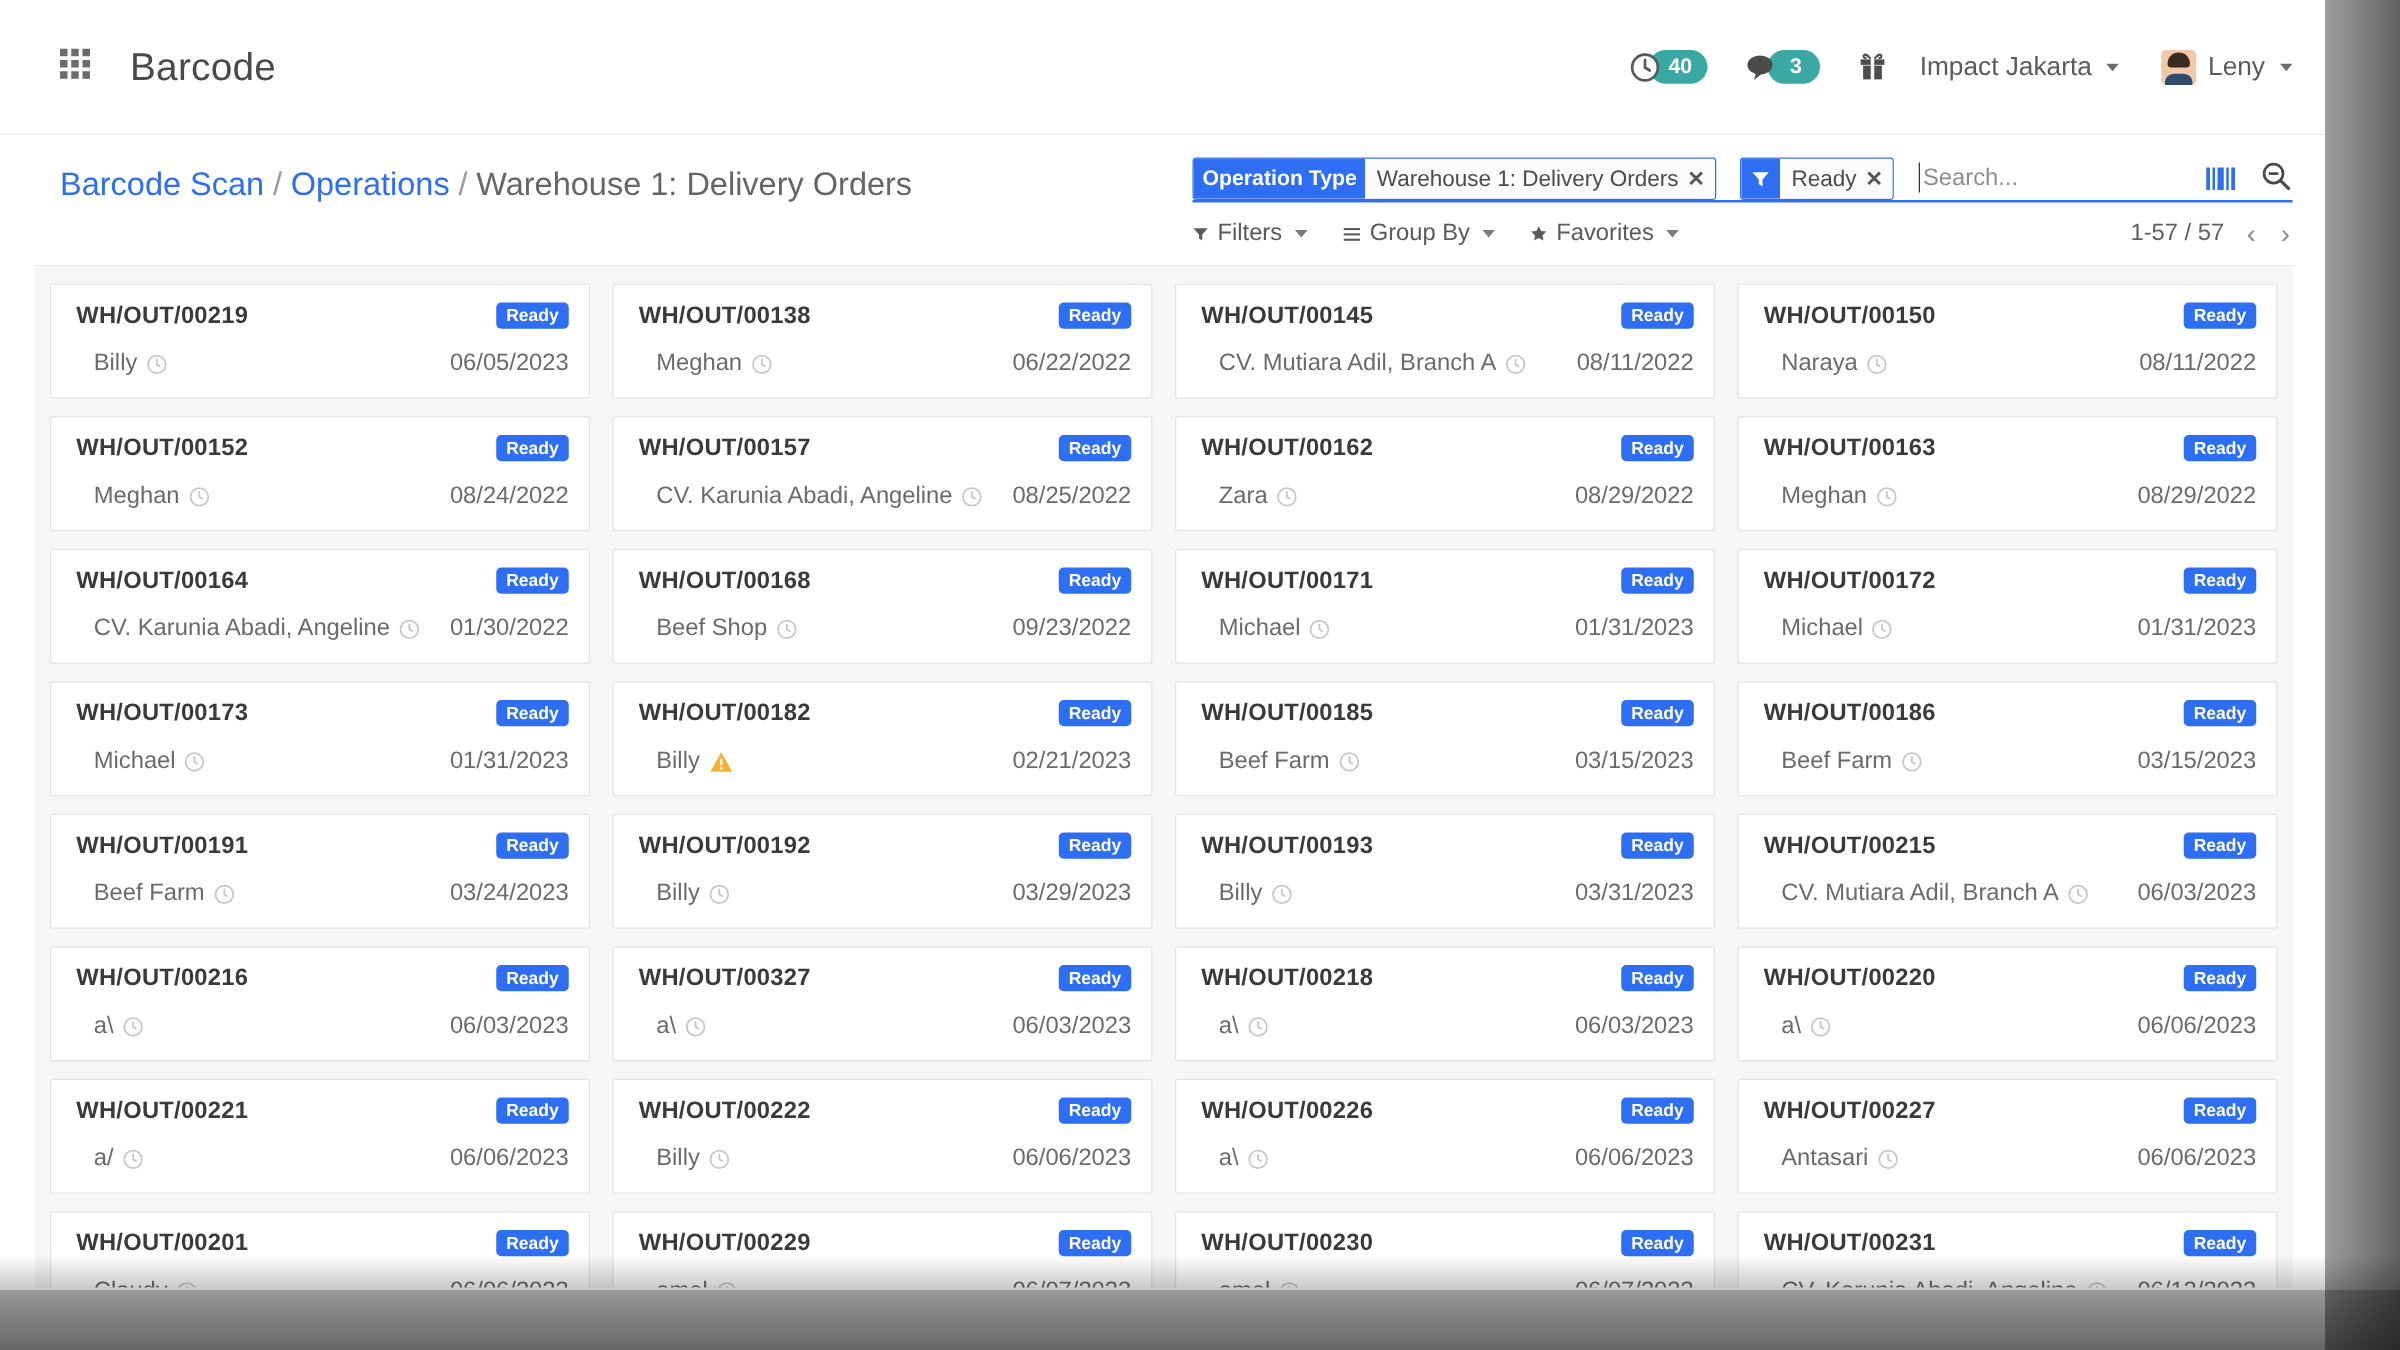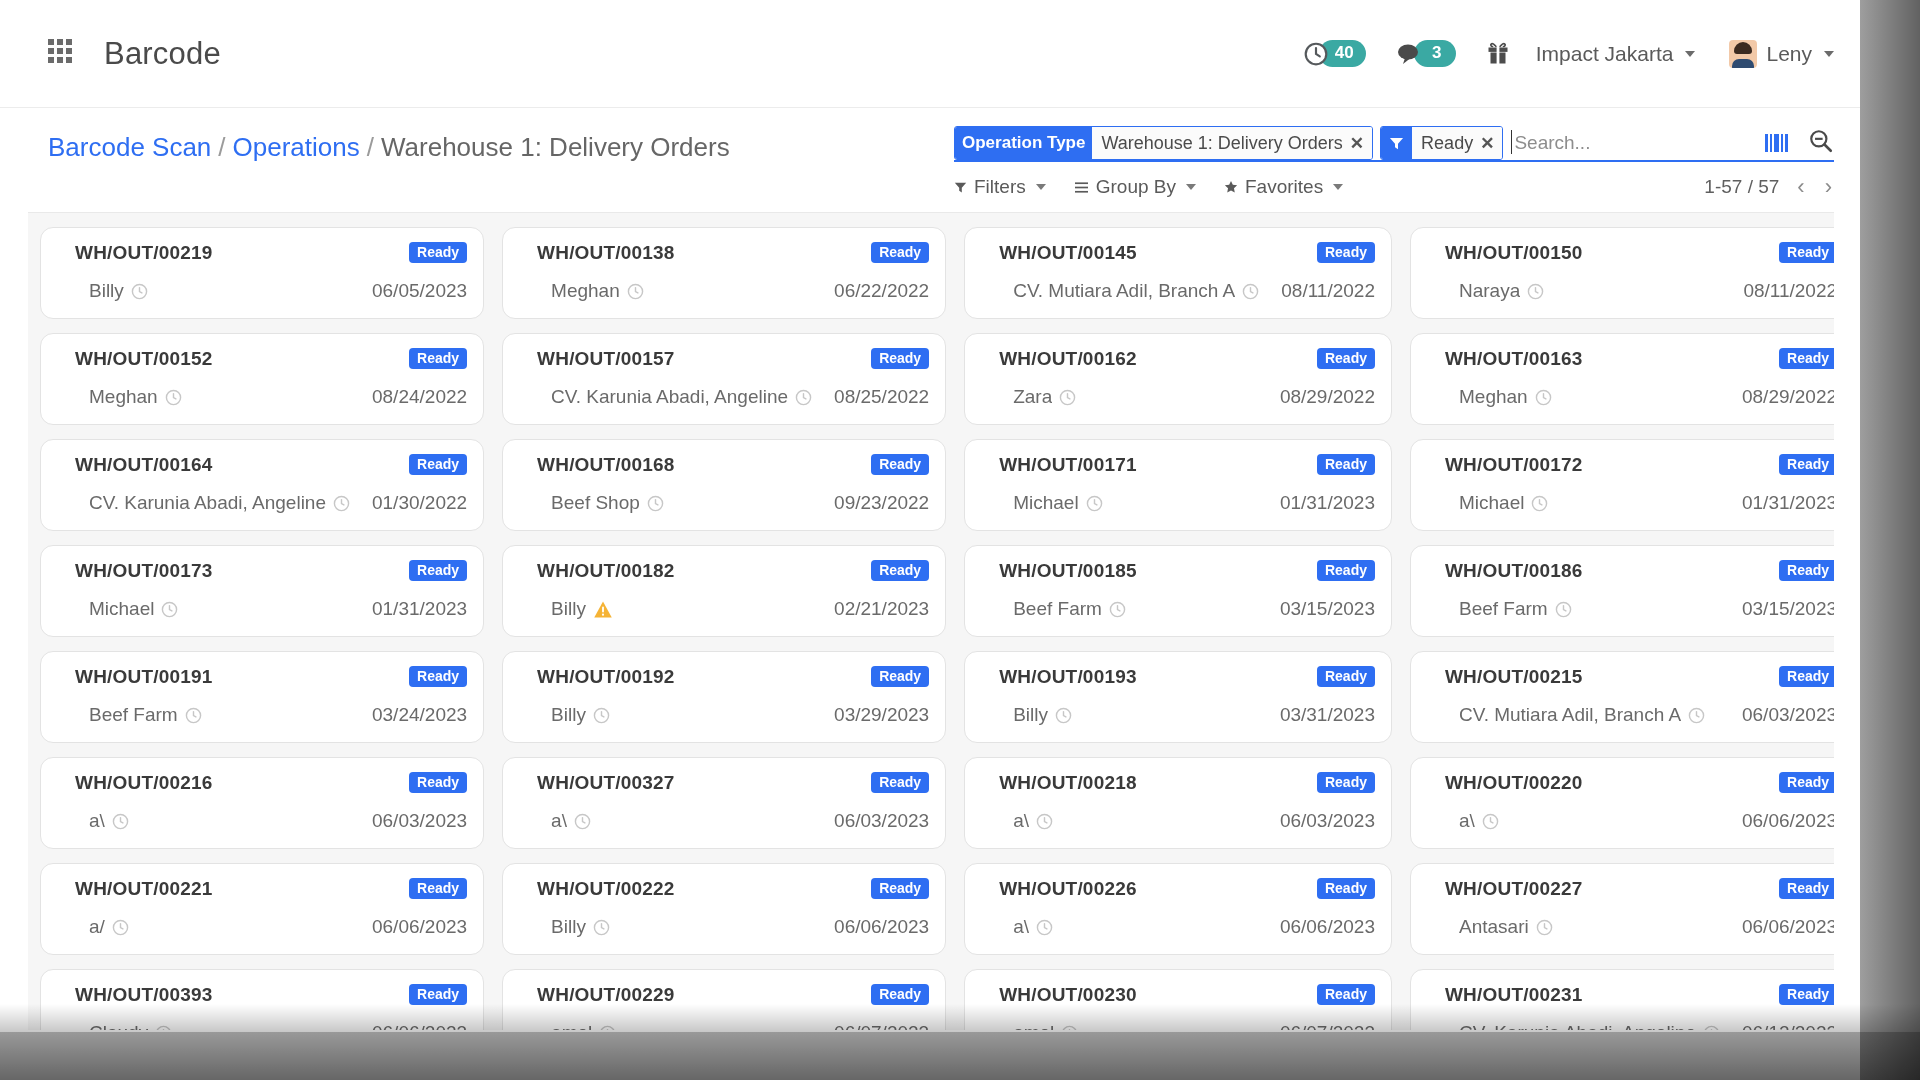--- a/index.html
+++ b/index.html
@@ -125,21 +125,21 @@
   .searchrow {
     display: flex; align-items: stretch;
     border-bottom: 2px solid #2e6ef2;
     height: 36px;
   }
   .facet {
     display: flex; align-items: stretch;
     border: 1px solid #2e6ef2;
     border-radius: 3px;
     overflow: hidden;
-    margin-right: 7px;
+    margin-right: 19px;
     background: #ffffff;
     height: 34px;
   }
   .facet-label {
     background: #2e6ef2; color: #ffffff;
     font-size: 17px; font-weight: 600;
     display: flex; align-items: center;
     padding: 0 7px;
     white-space: nowrap;
   }
@@ -198,22 +198,22 @@
     overflow: hidden;
   }
   .kanban-grid {
     display: grid;
     grid-template-columns: repeat(4, 1fr);
     gap: 14px 18px;
   }
   .card {
     background: #ffffff;
     border: 1px solid #e3e3e3;
-    border-radius: 13px;
-    padding: 14px 16px 16px 34px;
+    border-radius: 2px;
+    padding: 14px 16px 16px 20px;
     cursor: pointer;
     min-height: 88px;
   }
   .card-top {
     display: flex; align-items: flex-start; justify-content: space-between;
     margin-bottom: 16px;
   }
   .card-ref {
     font-size: 19px; color: #3a3a3a; font-weight: 600; letter-spacing: 0.2px;
   }
@@ -842,21 +842,21 @@
                 <svg width="17" height="17" viewBox="0 0 24 24">
                   <circle cx="12" cy="12" r="10" fill="none" stroke="#c7c7c7" stroke-width="2"></circle>
                   <path d="M12 6.5V12l3.4 2" stroke="#c7c7c7" stroke-width="2" fill="none" stroke-linecap="round"></path>
                 </svg>
               </span>
               <span class="card-date">06/06/2023</span>
             </div>
           </div>
           <div class="card">
             <div class="card-top">
-              <span class="card-ref">WH/OUT/00393</span>
+              <span class="card-ref">WH/OUT/00201</span>
               <span class="state-badge">Ready</span>
             </div>
             <div class="card-bottom">
               <span class="card-partner">
                 <span class="pname">Claudy</span>
                 <svg width="17" height="17" viewBox="0 0 24 24">
                   <circle cx="12" cy="12" r="10" fill="none" stroke="#c7c7c7" stroke-width="2"></circle>
                   <path d="M12 6.5V12l3.4 2" stroke="#c7c7c7" stroke-width="2" fill="none" stroke-linecap="round"></path>
                 </svg>
               </span>

